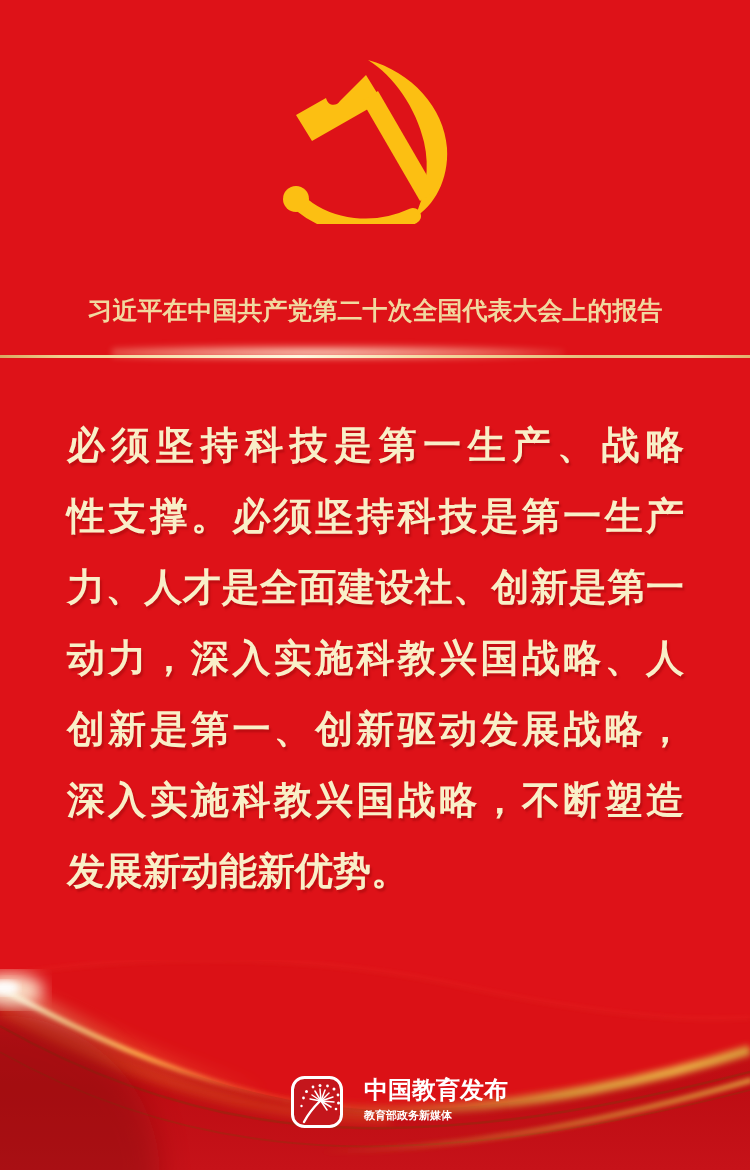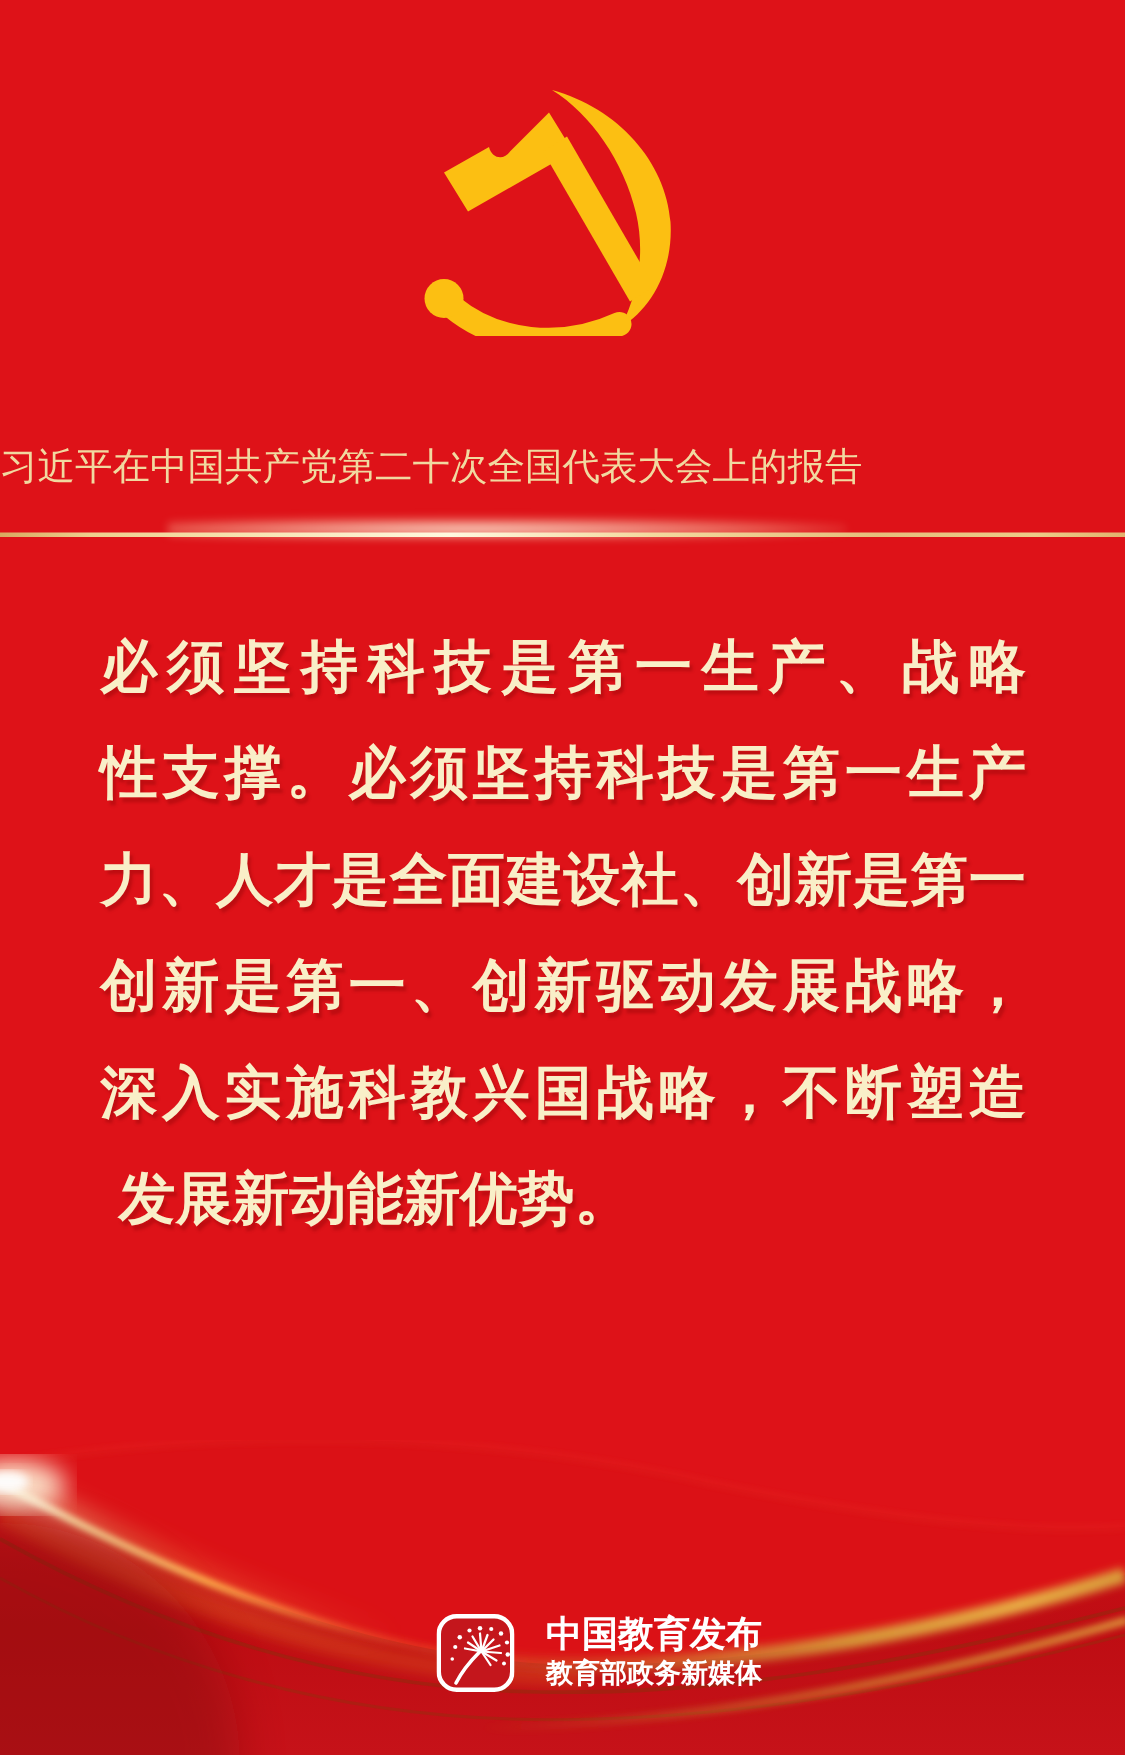--- a/index.html
+++ b/index.html
@@ -5,51 +5,51 @@
   html,body{margin:0;padding:0;background:#7a0a0c;}
   .poster{
     position:relative;width:750px;height:1170px;overflow:hidden;
     background:#DE1218;
     font-family:"Liberation Sans","DejaVu Sans",sans-serif;
   }
   
   .emblem{position:absolute;left:282px;top:56px;width:168px;height:168px;}
   
   .subtitle{
-    position:absolute;left:0;top:294px;width:750px;
-    font-size:25px;font-weight:normal;color:#F1D9A0;letter-spacing:0px;
+    position:absolute;left:0;top:294px;width:750px;text-align:center;
+    font-size:25px;font-weight:bold;color:#F1D9A0;letter-spacing:0px;
   }
   
   .divider-line{
     position:absolute;left:0;top:355px;width:750px;height:2.5px;
     background:linear-gradient(90deg,#D9A960 0%,#EFCF8E 8%,#F7E3B2 22%,#FFF8E0 40%,#F3D89E 58%,#E6BE7C 78%,#EDCB88 92%,#E2B36E 100%);
   }
   .divider-glow{
     position:absolute;left:112px;top:345px;width:452px;height:14px;
     background:radial-gradient(ellipse at 45% 55%,rgba(255,247,226,.85) 0%,rgba(255,236,192,.35) 55%,rgba(255,236,192,0) 78%);
     filter:blur(3px);
   }
   
   .quote{
     position:absolute;left:67px;top:410px;width:617px;
     font-family:"Liberation Serif","DejaVu Serif",serif;
     font-weight:700;color:#F9EFC8;font-size:38px;
     text-shadow:2px 3px 2px rgba(120,0,0,.30);
   }
   .q-line{height:71px;line-height:71px;text-align:justify;text-align-last:justify;white-space:nowrap;}
   .q-line.first{text-indent:2em;}
-  .q-line.last{text-align-last:left;margin-left:12px;}
+  .q-line.last{text-align-last:left;}
   
   .waves{position:absolute;left:0;top:960px;width:750px;height:210px;}
   
   .footer-logo{position:absolute;left:291px;top:1076px;display:flex;align-items:flex-start;}
   .logo-icon{width:52px;height:52px;flex:0 0 auto;}
   .logo-text{margin-left:21px;color:#FFFFFF;}
   .org-name{font-size:24px;font-weight:bold;line-height:28px;letter-spacing:0px;}
-  .org-subtitle{font-size:18px;font-weight:bold;line-height:20px;margin-top:1px;letter-spacing:0px;text-align:right;}
+  .org-subtitle{font-size:11px;font-weight:bold;line-height:20px;margin-top:1px;letter-spacing:0px;}
 </style>
 </head>
 <body>
 
 <div class="poster">
 
   <svg class="emblem" viewBox="0 0 168 168" aria-hidden="true">
     <g fill="#FCBF12" stroke="none">
 
       <path d="M86,4 C130,16 162,52 165,92 C167,124 152,150 132,162
@@ -66,20 +66,21 @@
 
   <div class="subtitle">习近平在中国共产党第二十次全国代表大会上的报告</div>
 
   <div class="divider-glow"></div>
   <div class="divider-line"></div>
 
   <div class="quote">
     <div class="q-line">必须坚持科技是第一生产、战略</div>
     <div class="q-line">性支撑。必须坚持科技是第一生产</div>
     <div class="q-line">力、人才是全面建设社、创新是第一</div>
+    <div class="q-line">动力，深入实施科教兴国战略、人</div>
     <div class="q-line">创新是第一、创新驱动发展战略，</div>
     <div class="q-line">深入实施科教兴国战略，不断塑造</div>
     <div class="q-line last">发展新动能新优势。</div>
   </div>
 
   <svg class="waves" viewBox="0 0 750 210" aria-hidden="true">
     <defs>
       <linearGradient id="silkGrad" x1="0" y1="0" x2="0" y2="1">
         <stop offset="0" stop-color="#CE1017"></stop>
         <stop offset=".55" stop-color="#BE0D13"></stop>

